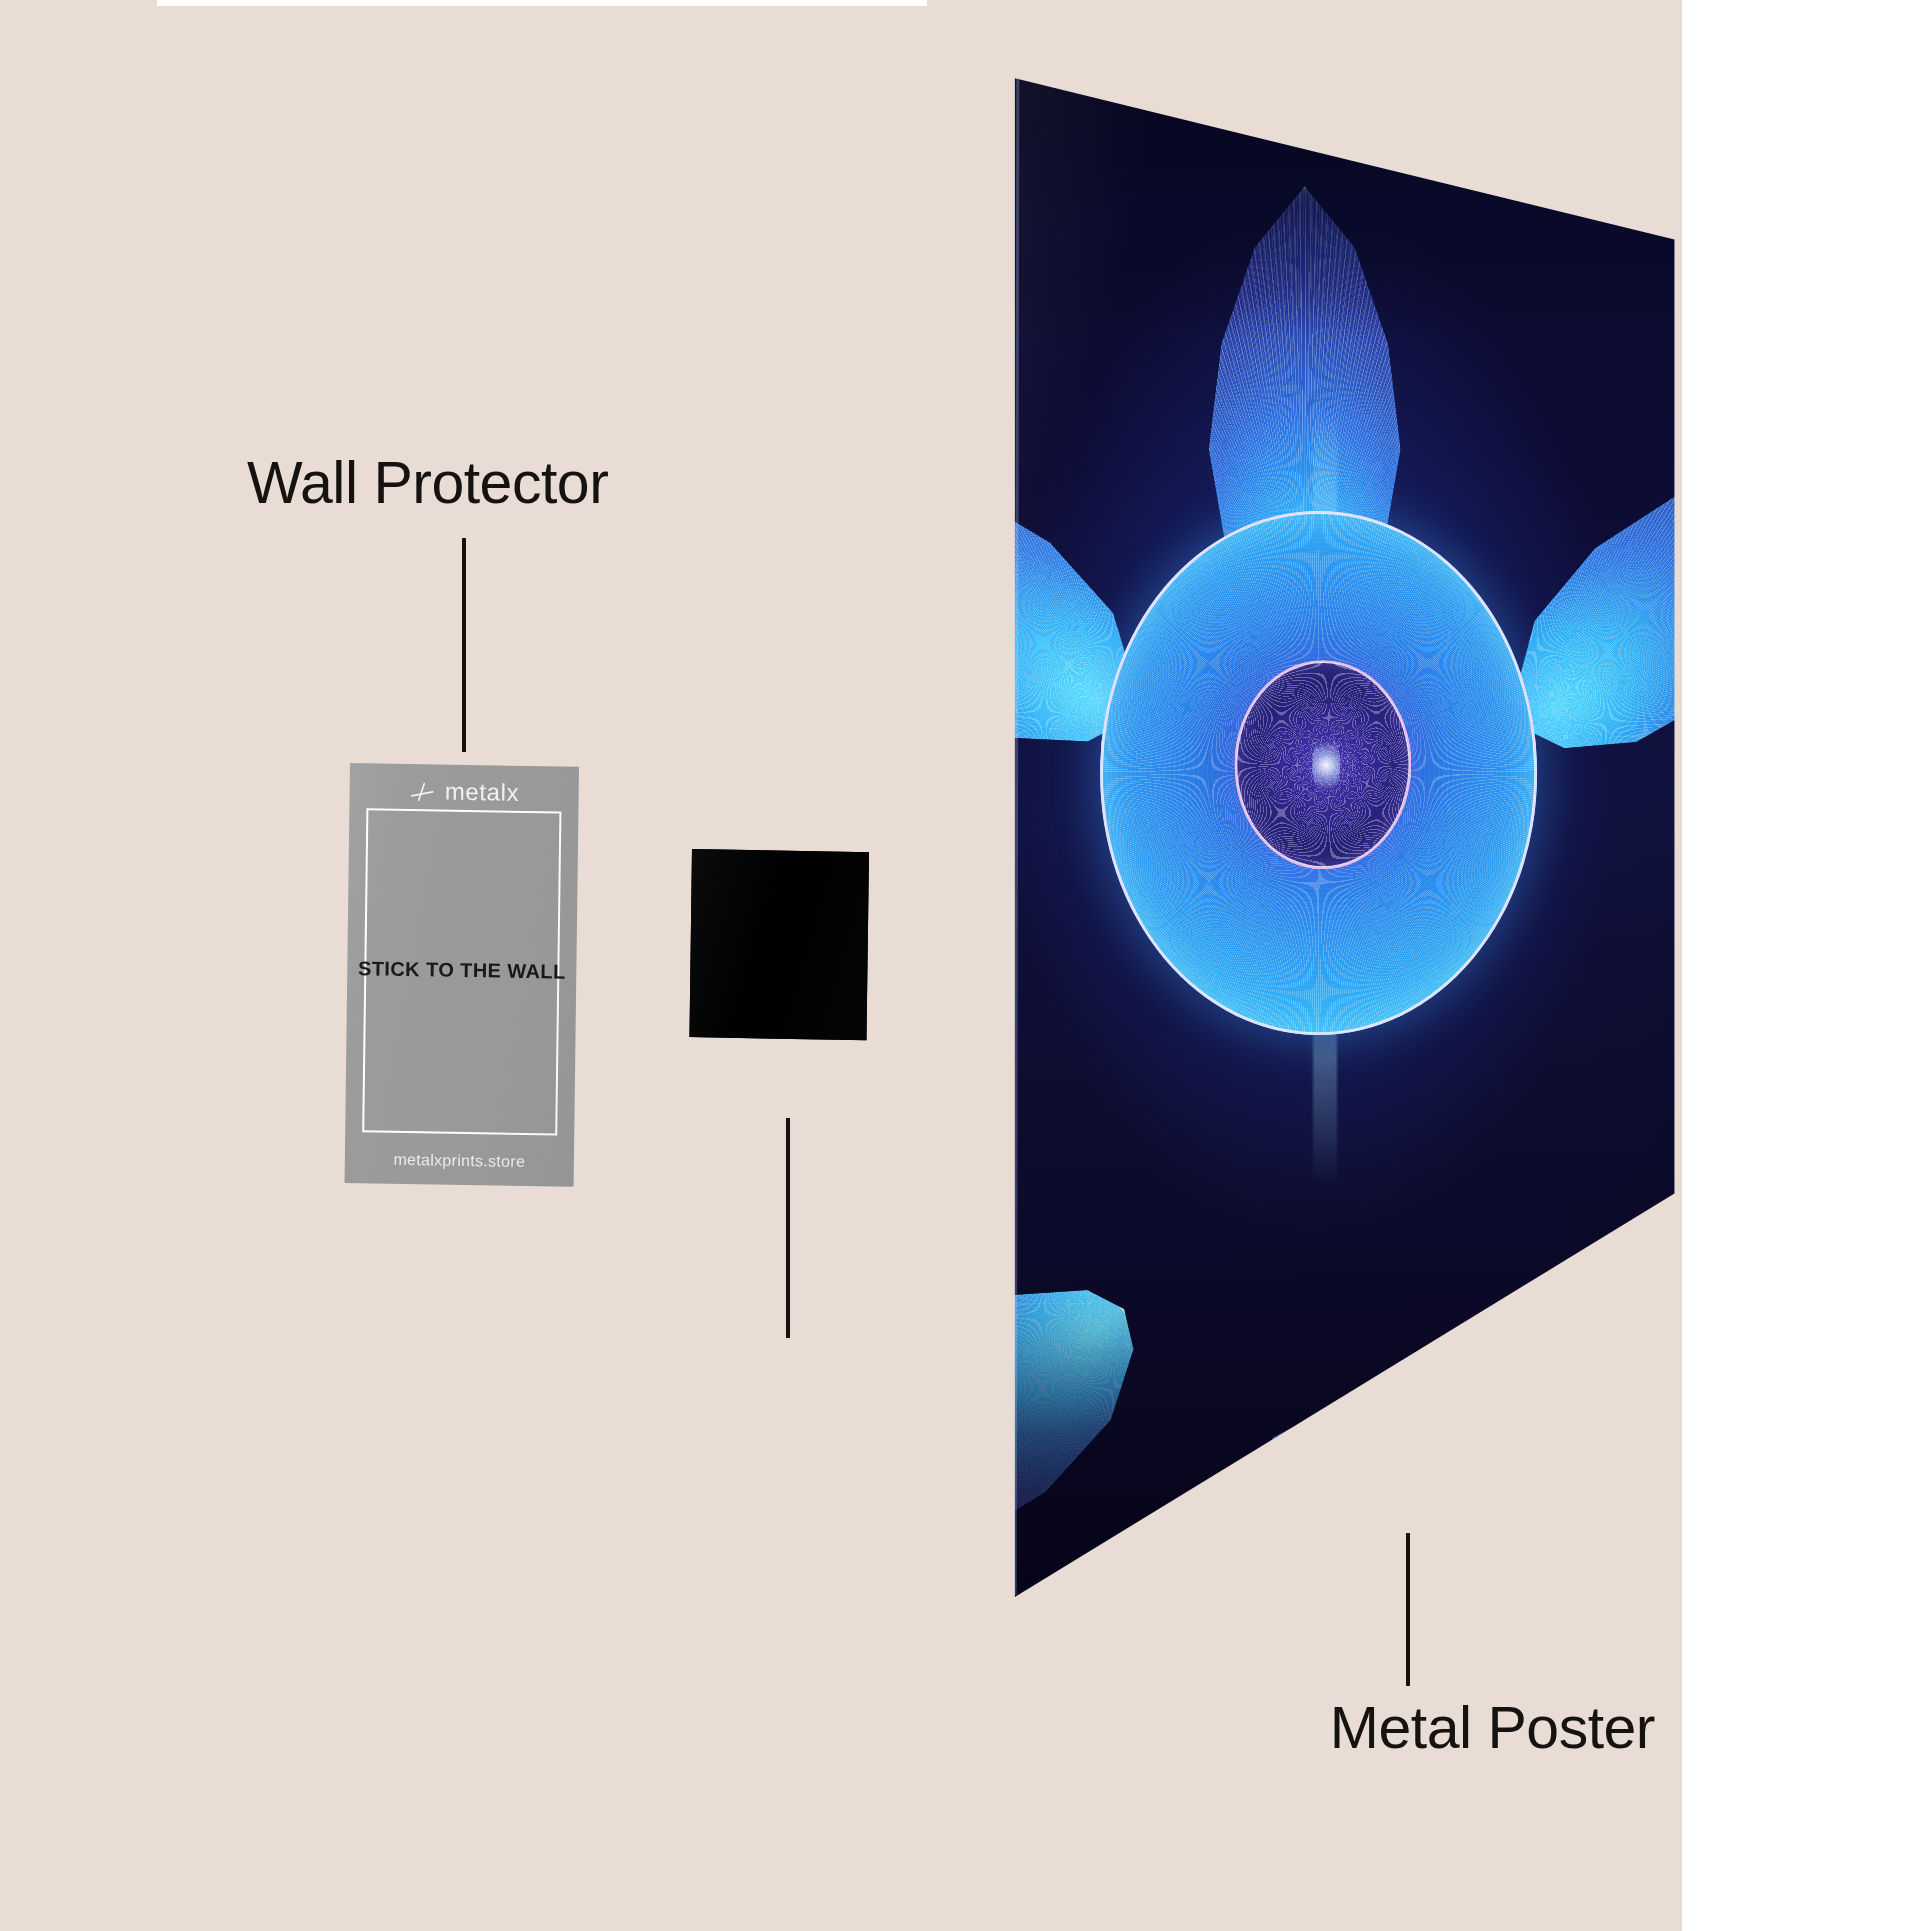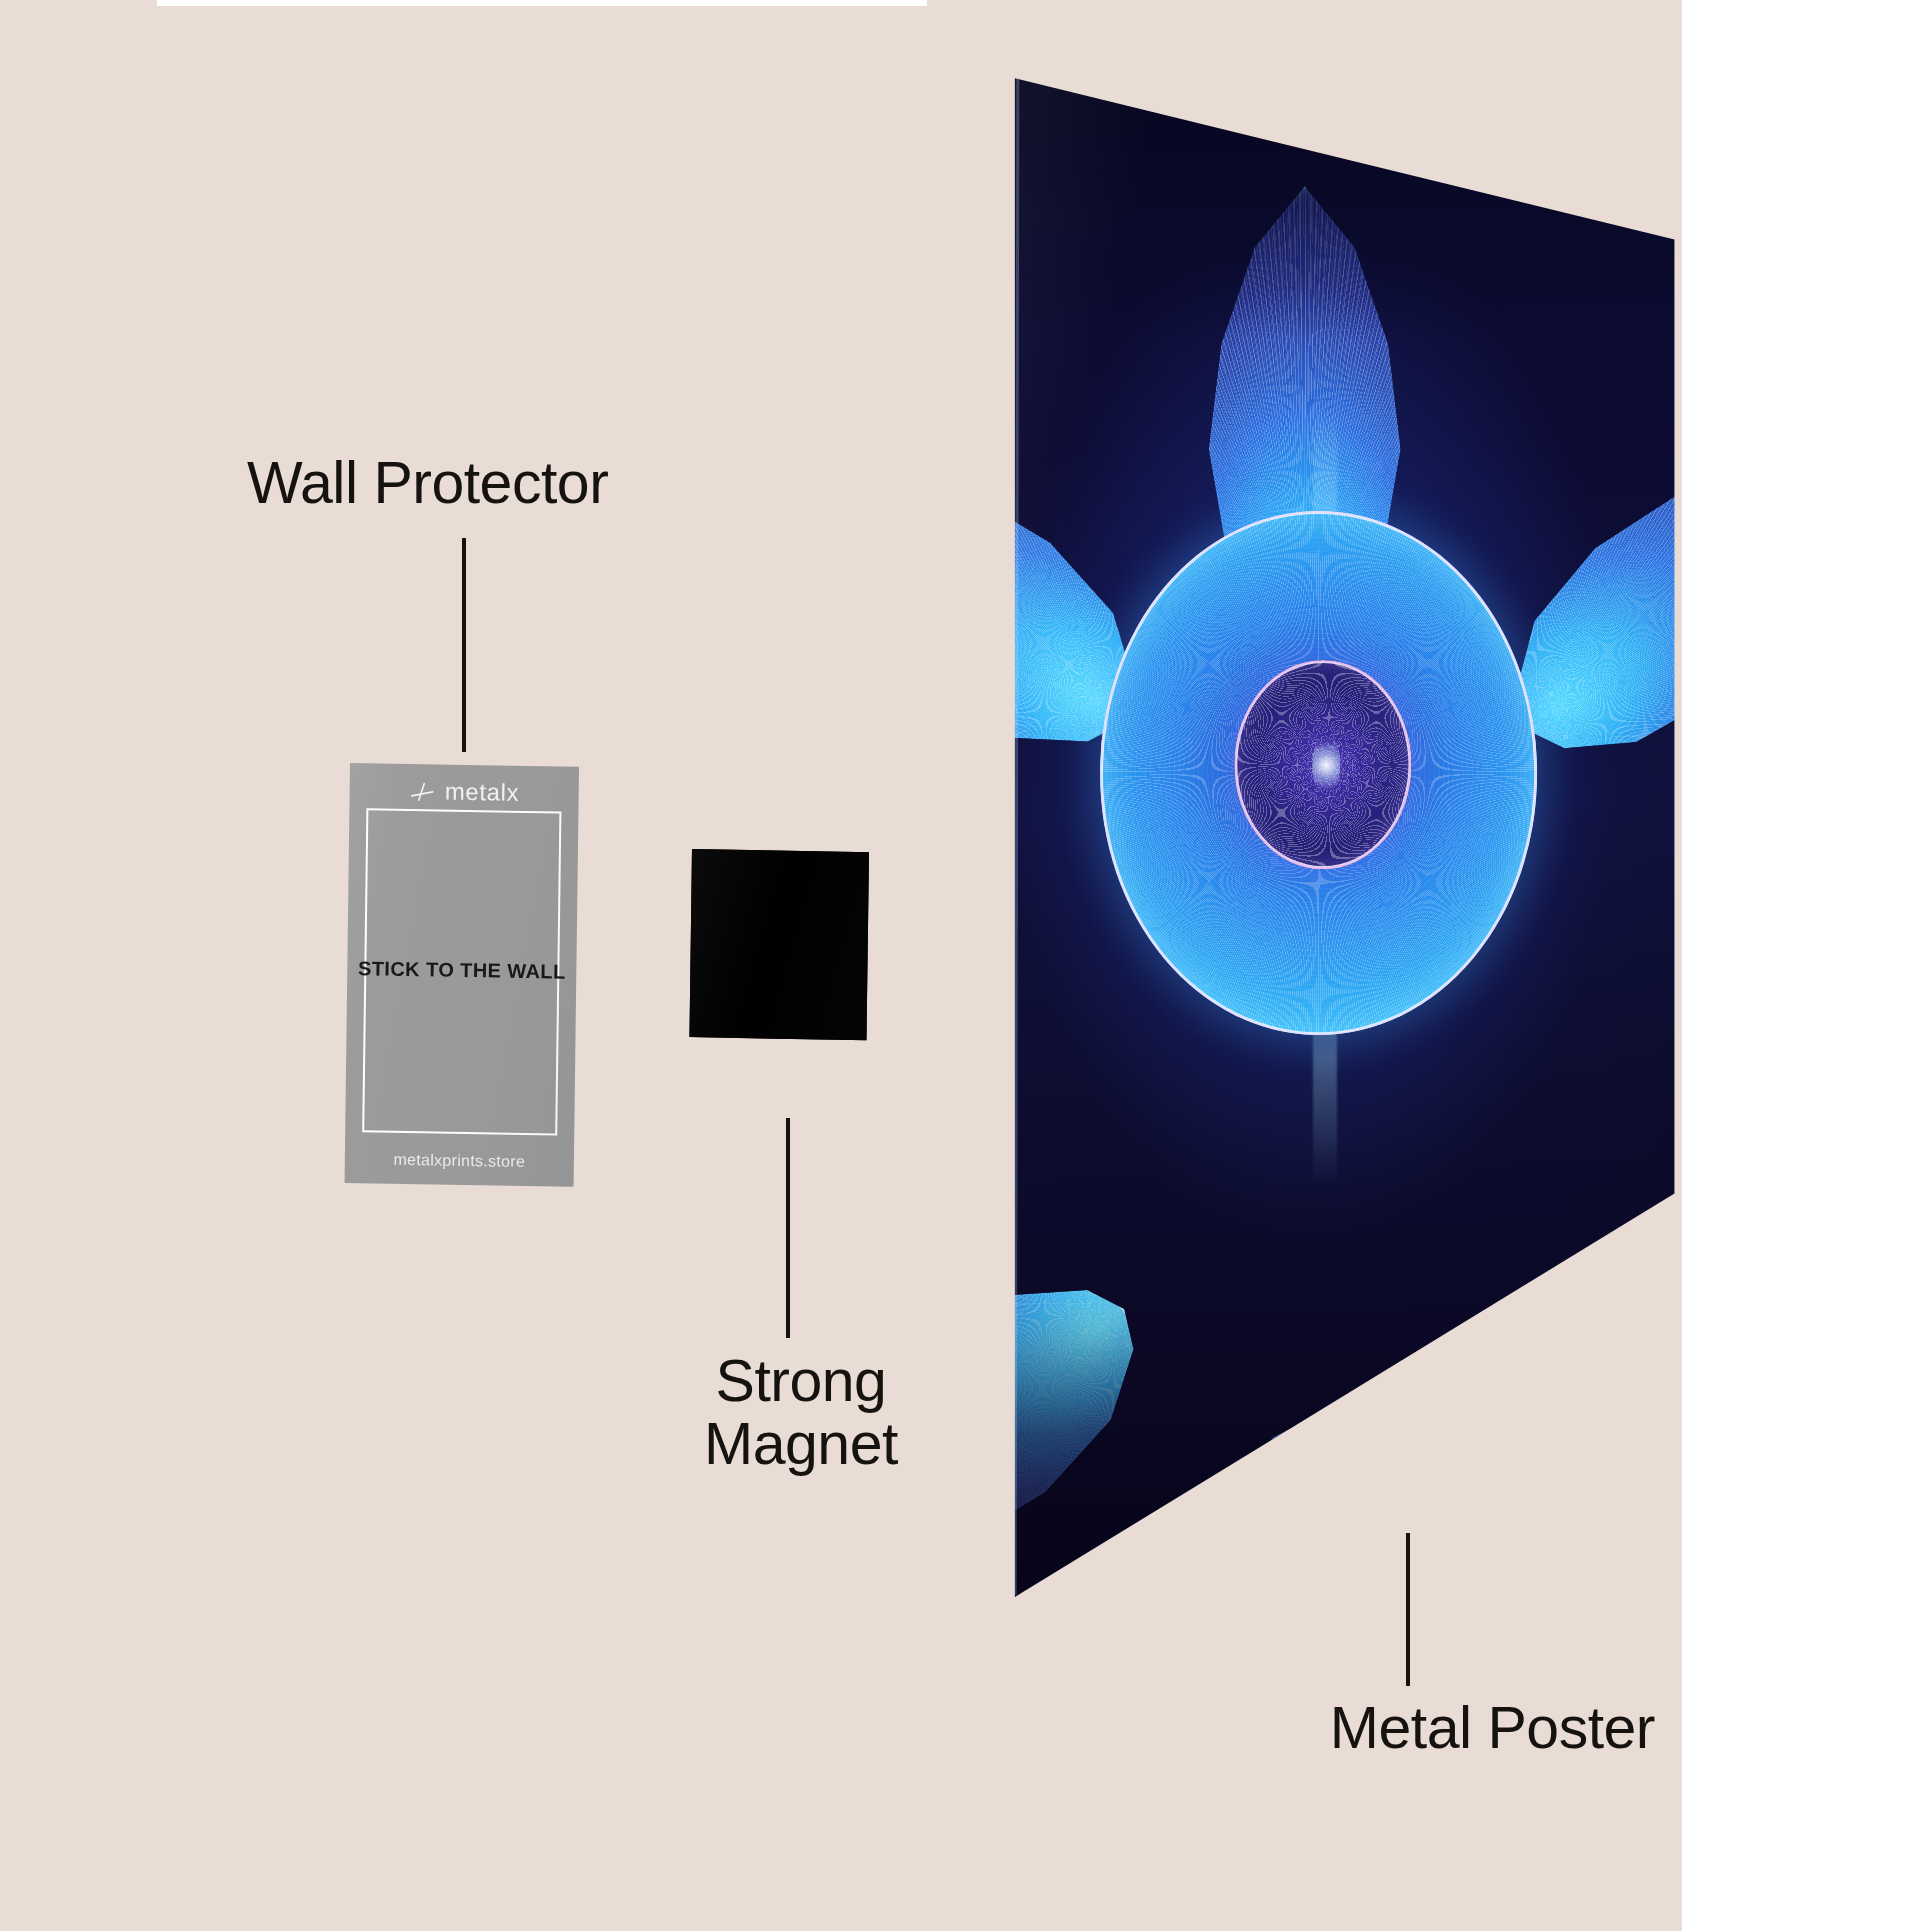--- a/index.html
+++ b/index.html
@@ -390,22 +390,20 @@
   </div>
 
   <div class="callout-line" style="left:462px; top:538px; height:214px;"></div>
 
   <div class="callout-label" id="label-wall-protector" style="left:247px; top:452px; width:444px; font-size:59px;">Wall Protector</div>
 
   <div id="magnet"></div>
 
   <div class="callout-line" style="left:786px; top:1118px; height:220px;"></div>
 
-  <div class="callout-label" id="label-strong-magnet" style="left:666px; top:1350px; width:270px; font-size:59px; text-align:center;">Strong
-Magnet</div>
 
   <div id="poster-wrap">
     <div id="poster">
       <div id="art-base"></div>
 
       <div class="petal" id="petal-ul">
         <div class="petal-shape">
           <div class="petal-fill"></div>
           <div class="striae"></div>
           <div class="striae fine"></div>

